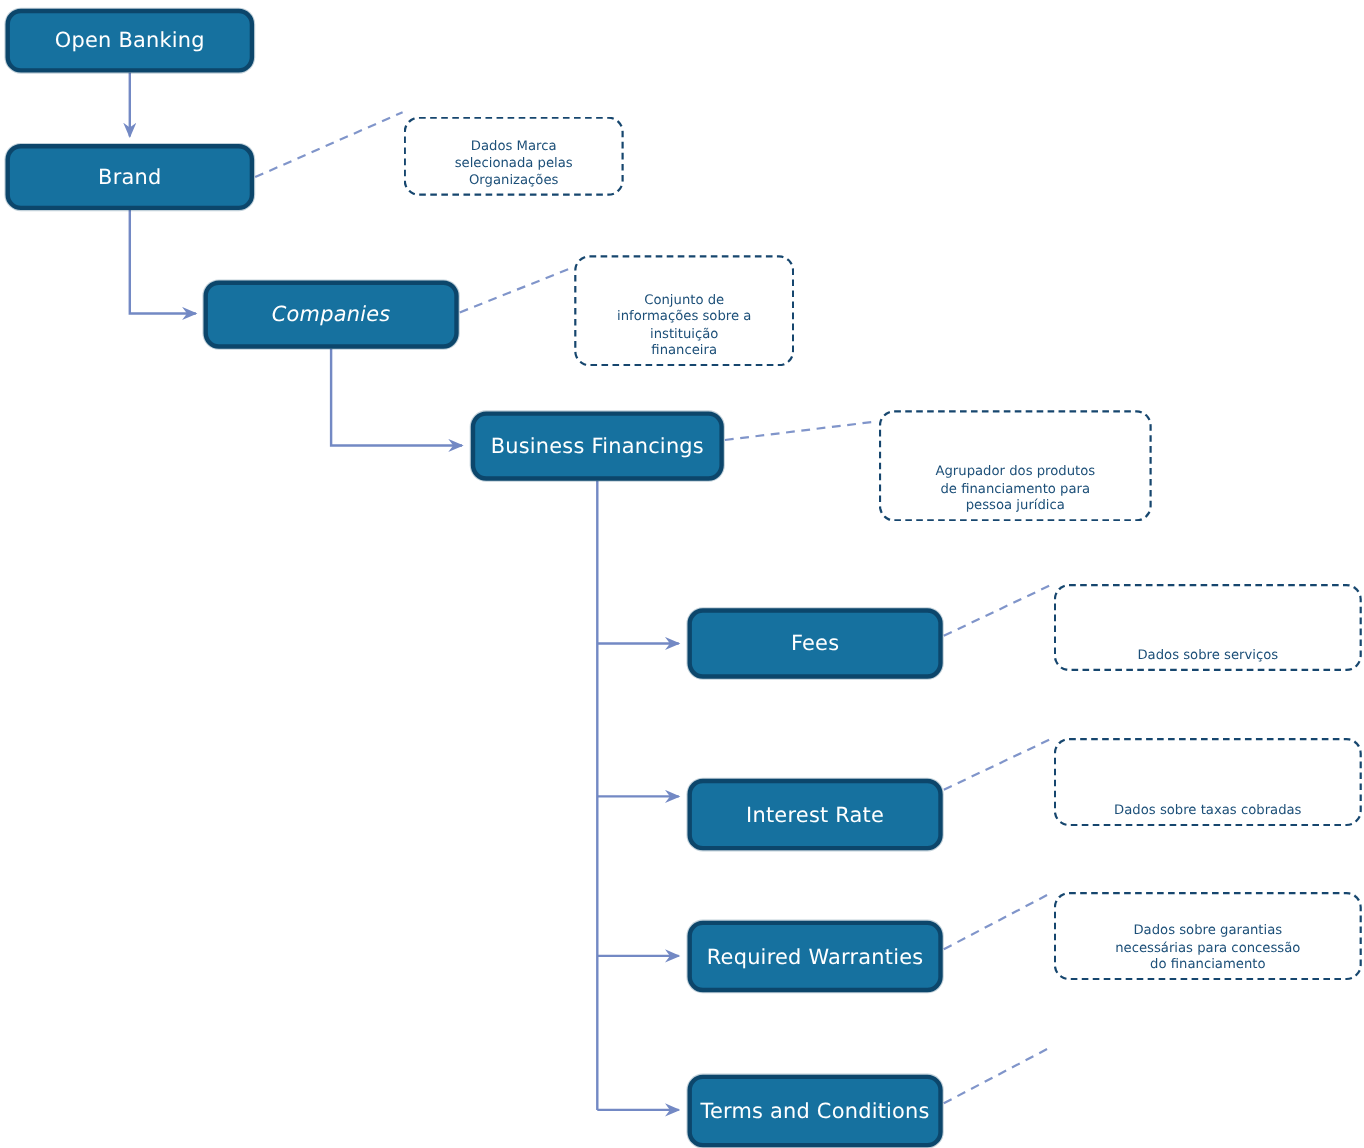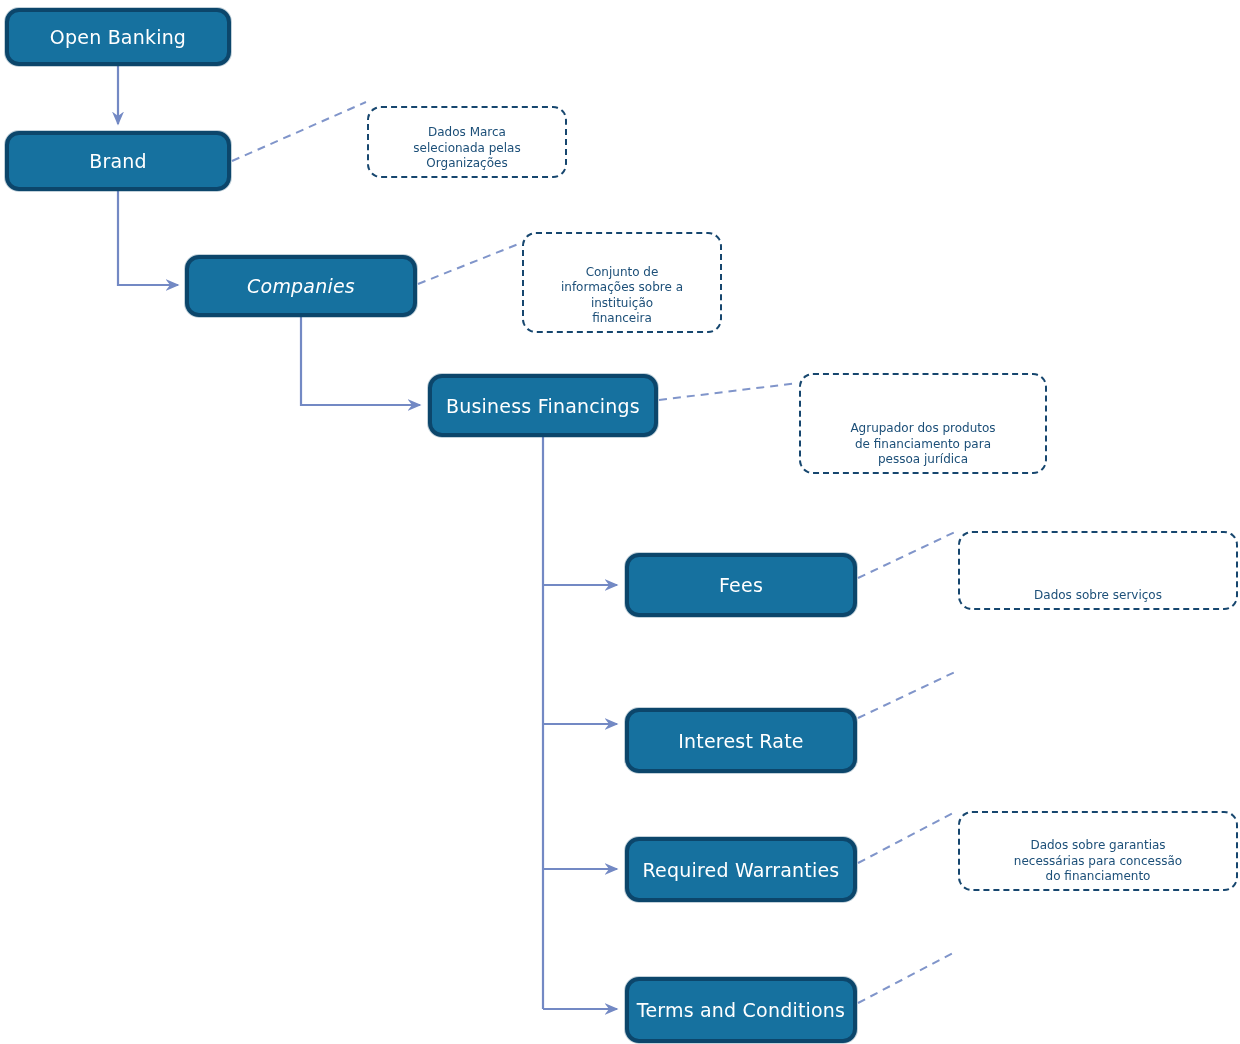--- a/index.html
+++ b/index.html
@@ -131,20 +131,23 @@
   <div class="callout" style="left:799px;top:333px;width:248px;height:101px;">
     <span class="callout-text">Agrupador dos produtos
 de financiamento para
 pessoa jurídica</span>
   </div>
 
   <div class="callout" style="left:958px;top:491px;width:280px;height:79px;">
     <span class="callout-text">Dados sobre serviços</span>
   </div>
 
+  <div class="callout" style="left:958px;top:631px;width:280px;height:80px;">
+    <span class="callout-text">Dados sobre taxas cobradas</span>
+  </div>
 
   <div class="callout" style="left:958px;top:771px;width:280px;height:80px;">
     <span class="callout-text">Dados sobre garantias
 necessárias para concessão
 do financiamento</span>
   </div>
 
 
 </div>
 

